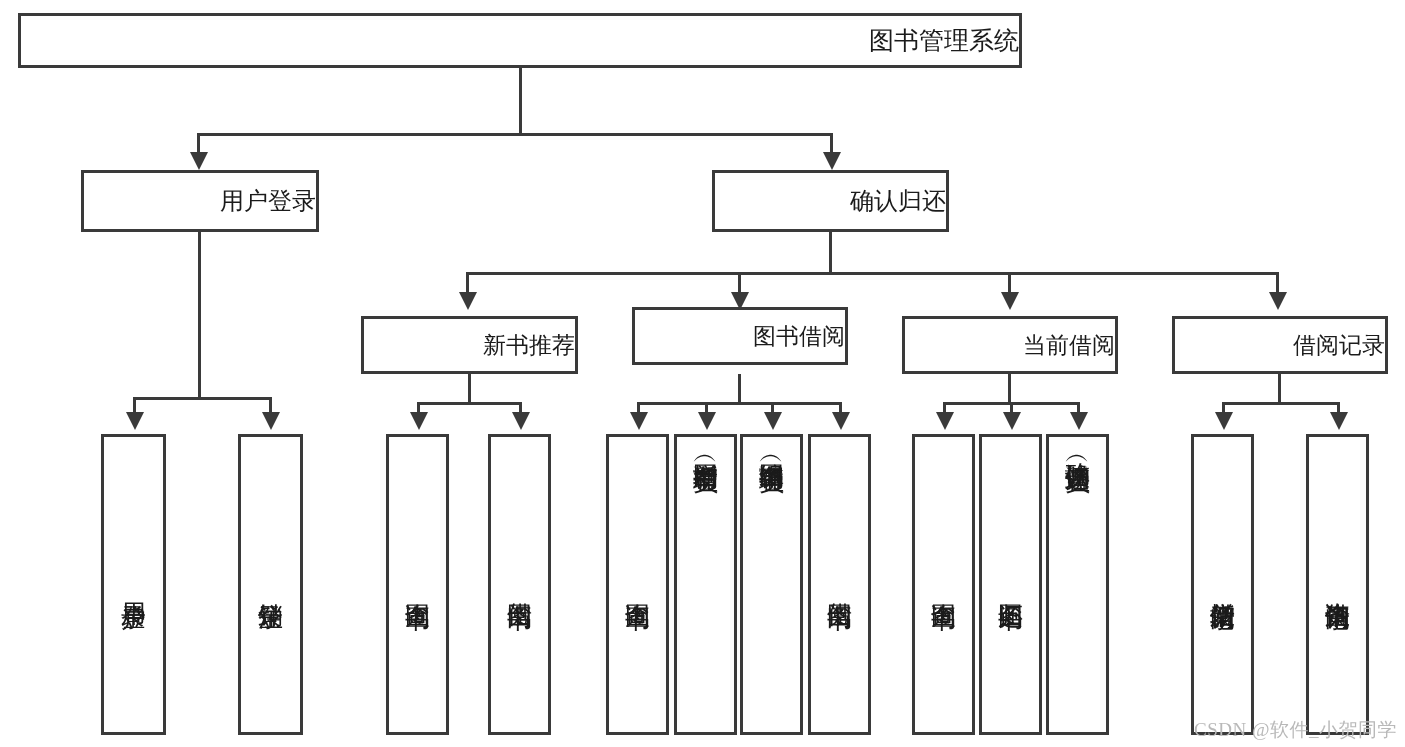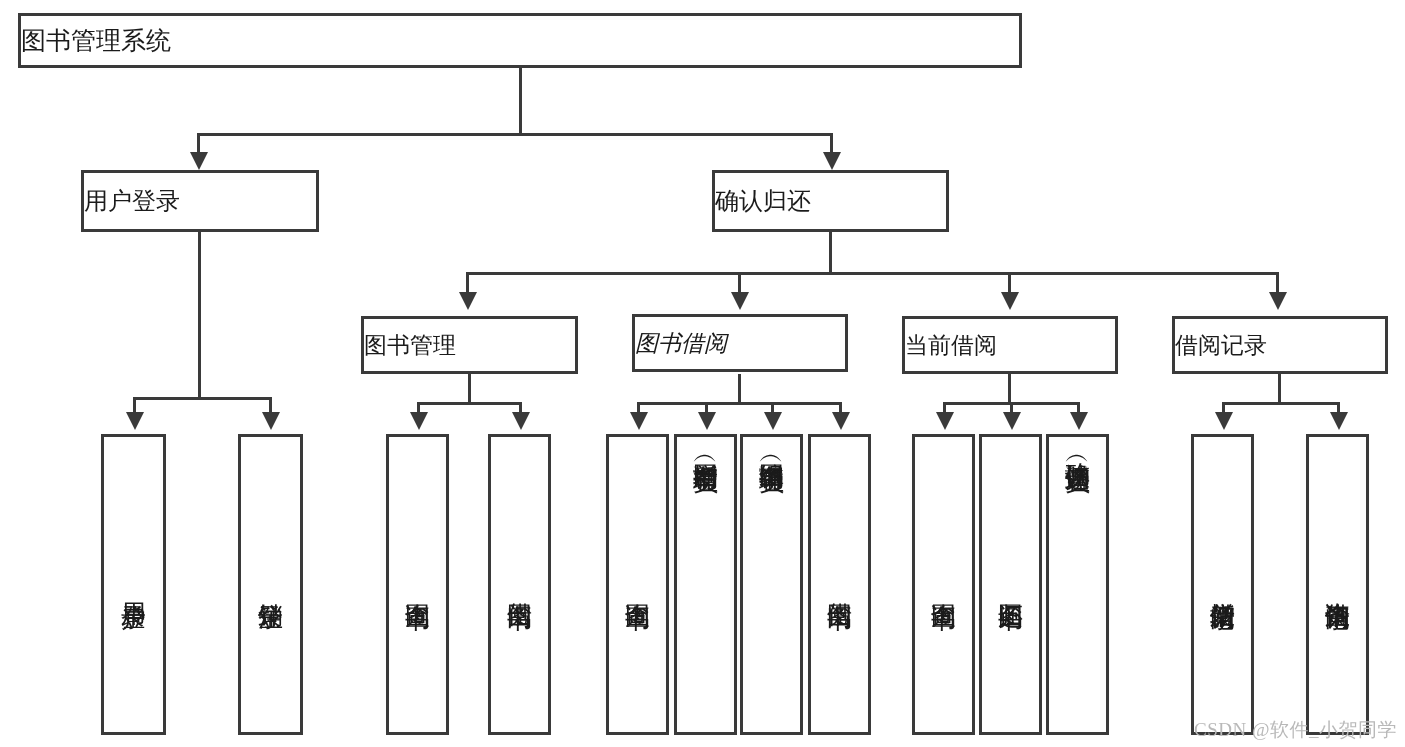--- a/index.html
+++ b/index.html
@@ -18,21 +18,21 @@
     overflow: hidden;
   }
   
   .node {
     position: absolute;
     box-sizing: border-box;
     border: 3px solid #3a3a3a;
     background: #ffffff;
     display: flex;
     align-items: center;
-    justify-content: flex-start;
+    justify-content: flex-end;
     color: #1b1b1b;
   }
   .node.root {
     font-size: 25px;
   }
   .node.lvl1 {
     font-size: 24px;
   }
   .node.lvl2 {
     font-size: 23px;
@@ -121,23 +121,23 @@
   <div class="vline" style="left:466px; top:272px; height:25px;"></div>
   <div class="arrow" style="left:459px; top:292px;"></div>
   <div class="vline" style="left:738px; top:272px; height:25px;"></div>
   <div class="arrow" style="left:731px; top:292px;"></div>
   <div class="vline" style="left:1008px; top:272px; height:25px;"></div>
   <div class="arrow" style="left:1001px; top:292px;"></div>
   <div class="vline" style="left:1276px; top:272px; height:25px;"></div>
   <div class="arrow" style="left:1269px; top:292px;"></div>
 
   <div class="node lvl2" style="left:361px; top:316px; width:217px; height:58px;">
-    <span>图书管理</span>
-  </div>
-  <div class="node lvl2" style="left:632px; top:314px; width:216px; height:58px;font-style:italic;">
+    <span>新书推荐</span>
+  </div>
+  <div class="node lvl2" style="left:632px; top:307px; width:216px; height:58px;">
     <span>图书借阅</span>
   </div>
   <div class="node lvl2" style="left:902px; top:316px; width:216px; height:58px;">
     <span>当前借阅</span>
   </div>
   <div class="node lvl2" style="left:1172px; top:316px; width:216px; height:58px;">
     <span>借阅记录</span>
   </div>
 
   <div class="vline" style="left:468px; top:374px; height:28px;"></div>

